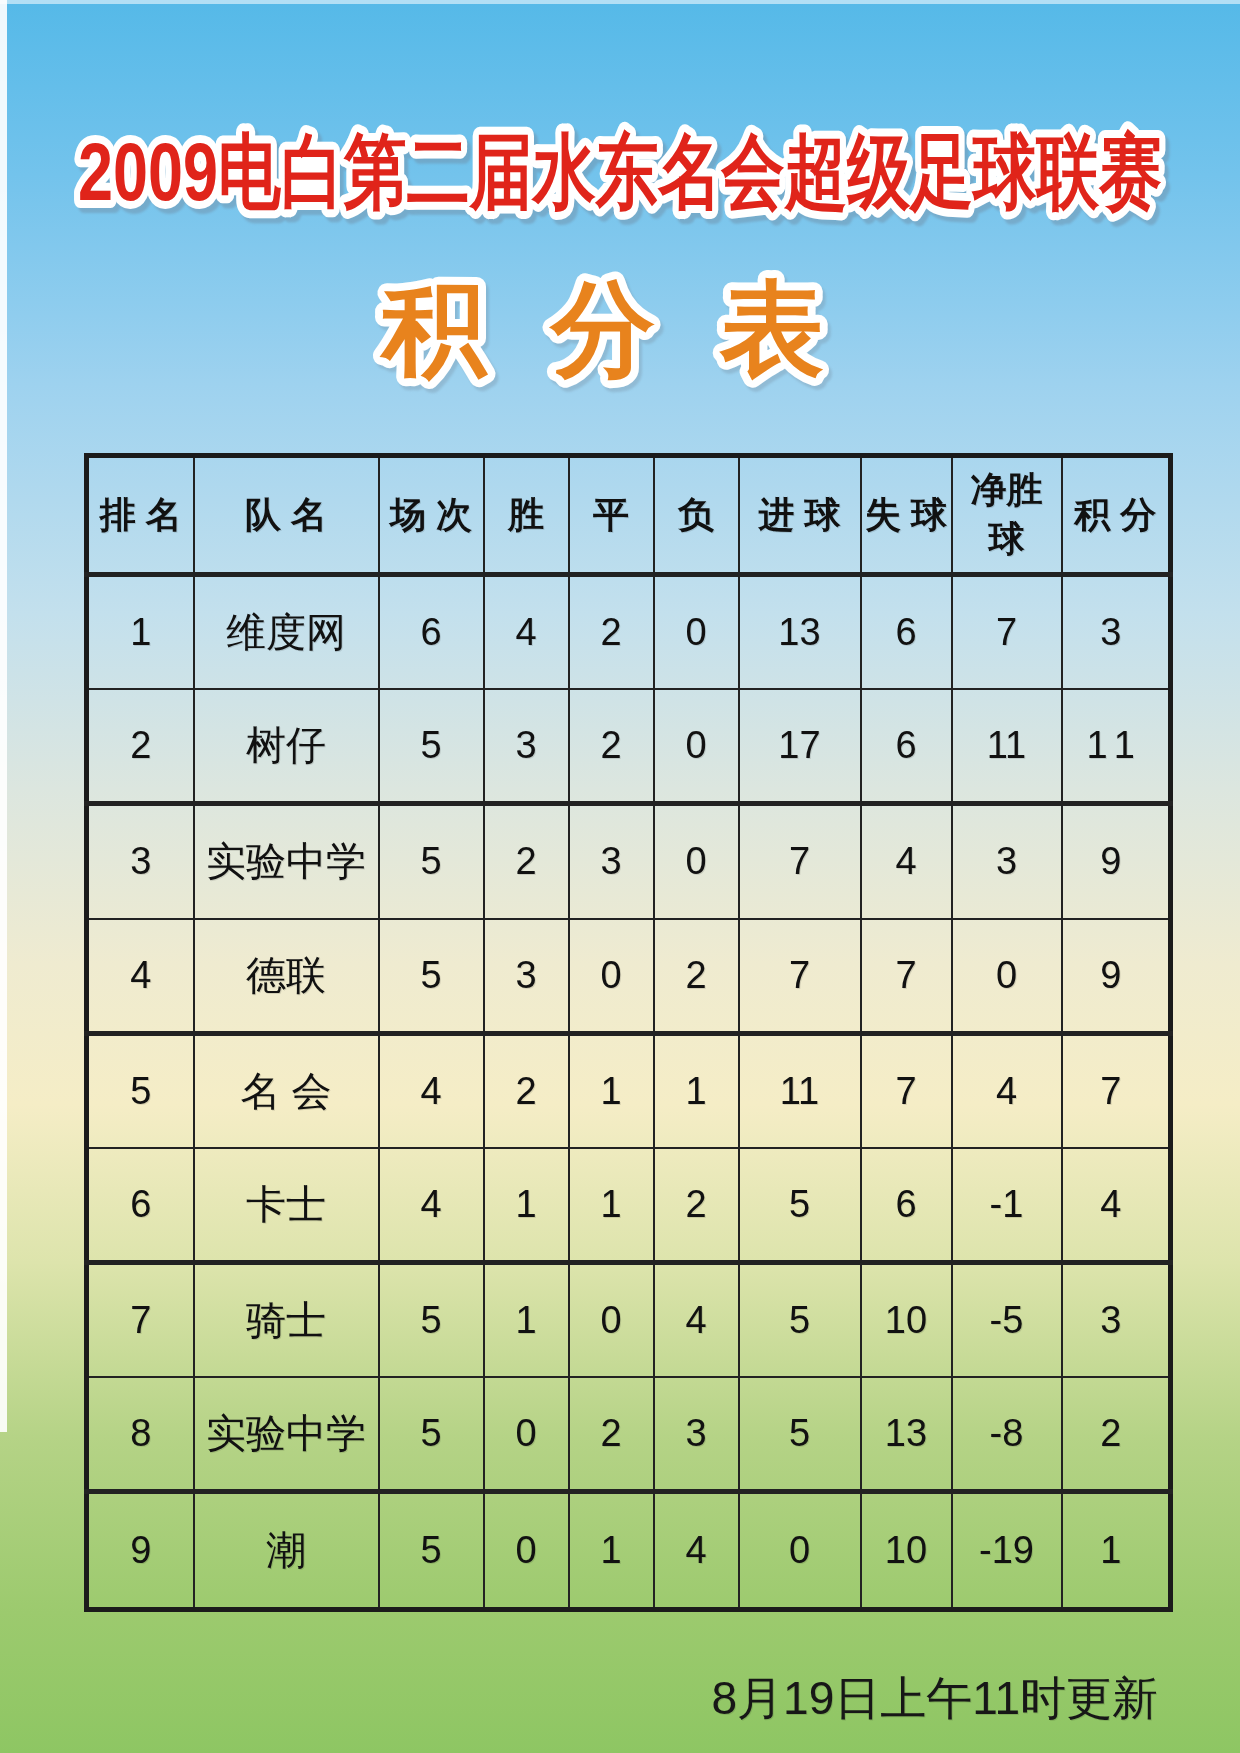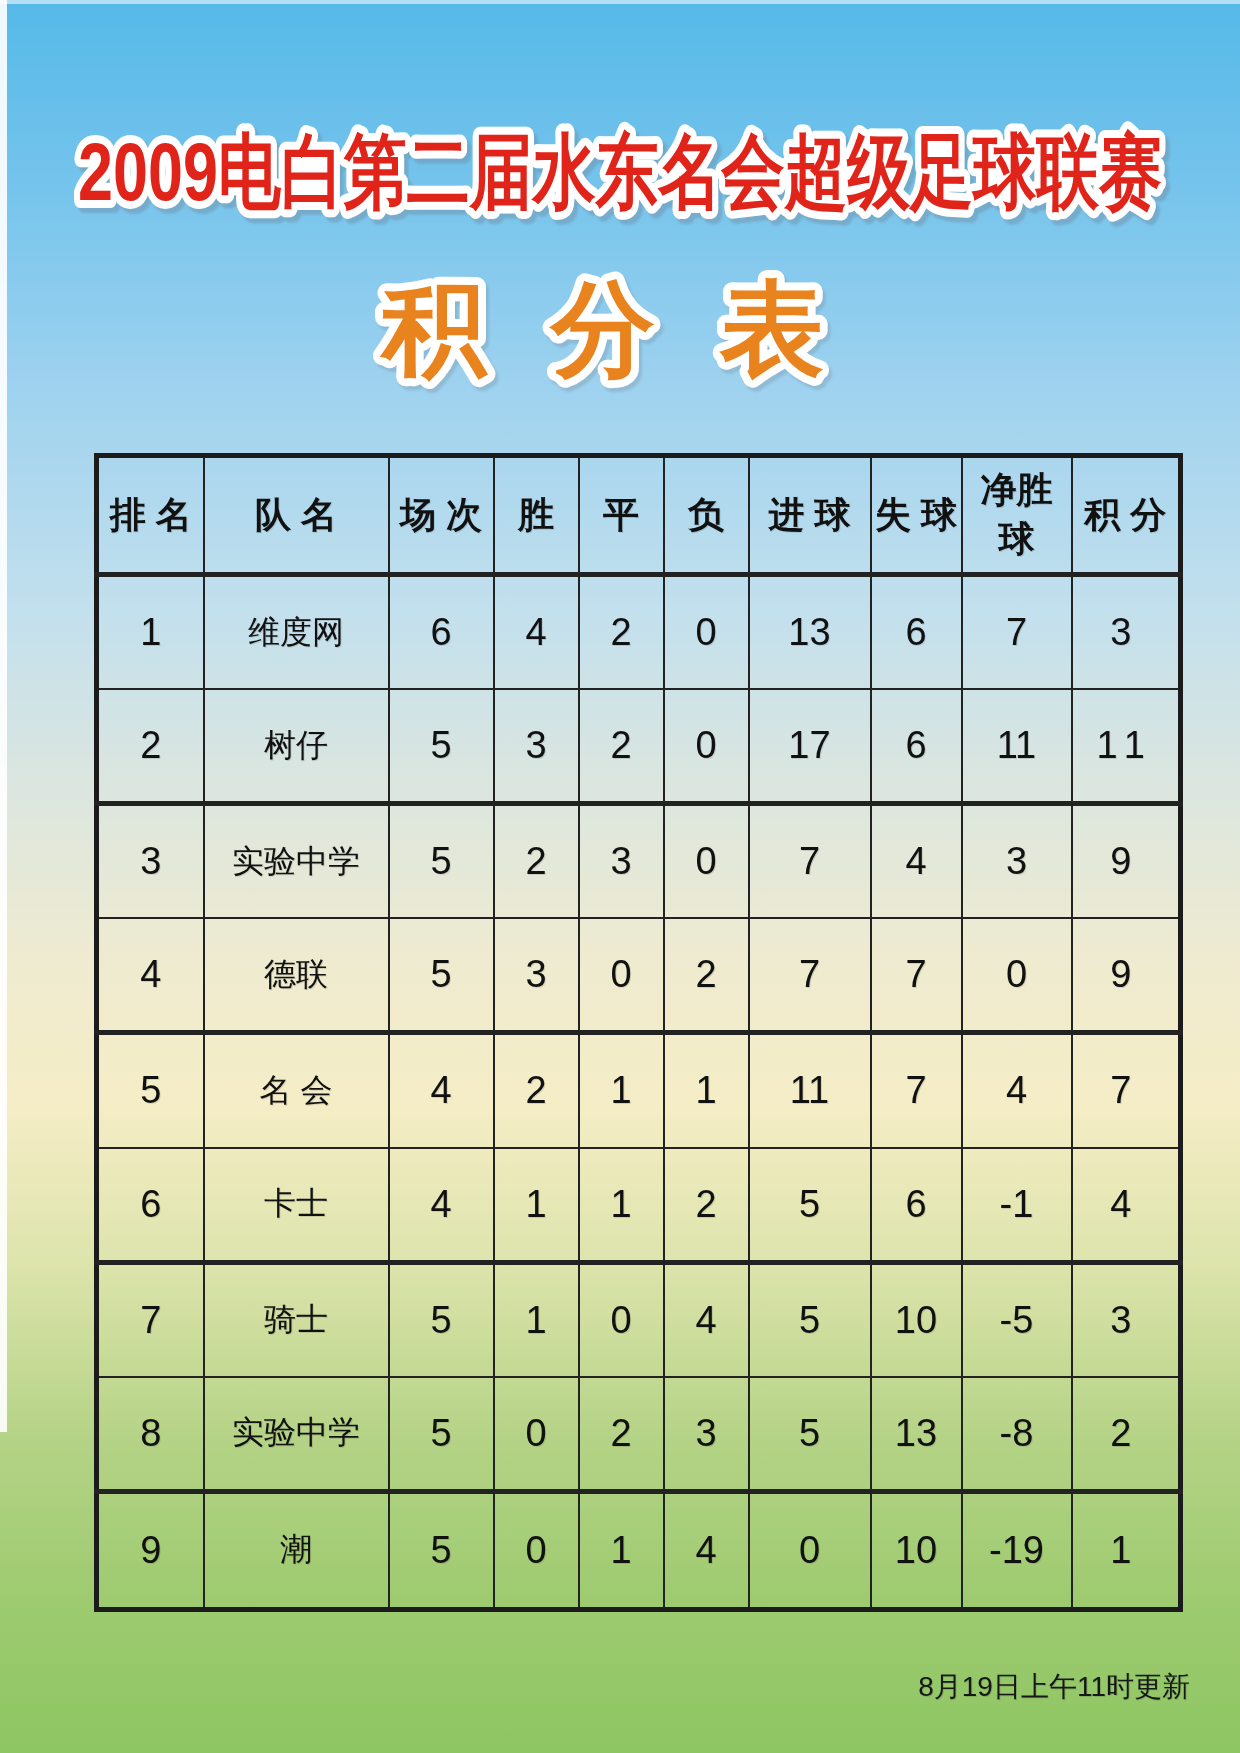--- a/index.html
+++ b/index.html
@@ -47,21 +47,21 @@
   .subtitle-svg {
     position:absolute; left:0; top:243px; width:1240px; height:160px;
   }
   .subtitle-svg text {
     font-family: "Liberation Sans", "DejaVu Sans", sans-serif;
     font-weight: bold;
     filter: drop-shadow(3px 4px 1px rgba(120,145,165,0.35));
   }
 
   .standings {
-    position:absolute; left:94px; top:453px;
+    position:absolute; left:84px; top:453px;
     width:1084px; height:1159px;
     border-collapse: collapse;
     table-layout: fixed;
     border: 5px solid #1b1b1b;
   }
   .standings th, .standings td {
     border: 2px solid #222;
     text-align: center;
     vertical-align: middle;
     color: #111;
@@ -71,31 +71,30 @@
   .standings thead th {
     height: 112px;
     font-size: 36px;
     font-weight: bold;
     border-bottom-width: 5px;
   }
   .standings tbody td {
     font-size: 38px;
     font-weight: normal;
   }
-  .standings tbody td.team { font-size: 32px; }
+  .standings tbody td.team { font-size: 40px; }
   .standings tbody td.pts  { letter-spacing: 9px; }
   .standings tbody tr:nth-child(2n) td { border-bottom-width: 5px; }
 
   .footer-note {
     position:absolute; left:0; top:1668px; width:1158px;
     text-align: right;
-    font-size: 28px;
+    font-size: 46px;
     color: #171717;
     text-shadow: 1px 1px 0 rgba(0,0,0,0.12);
-    padding-left: 32px;
   }
 </style>
 </head>
 <body>
 
 <div class="page">
 
   <div class="edge-top"></div>
   <div class="edge-left"></div>
 

